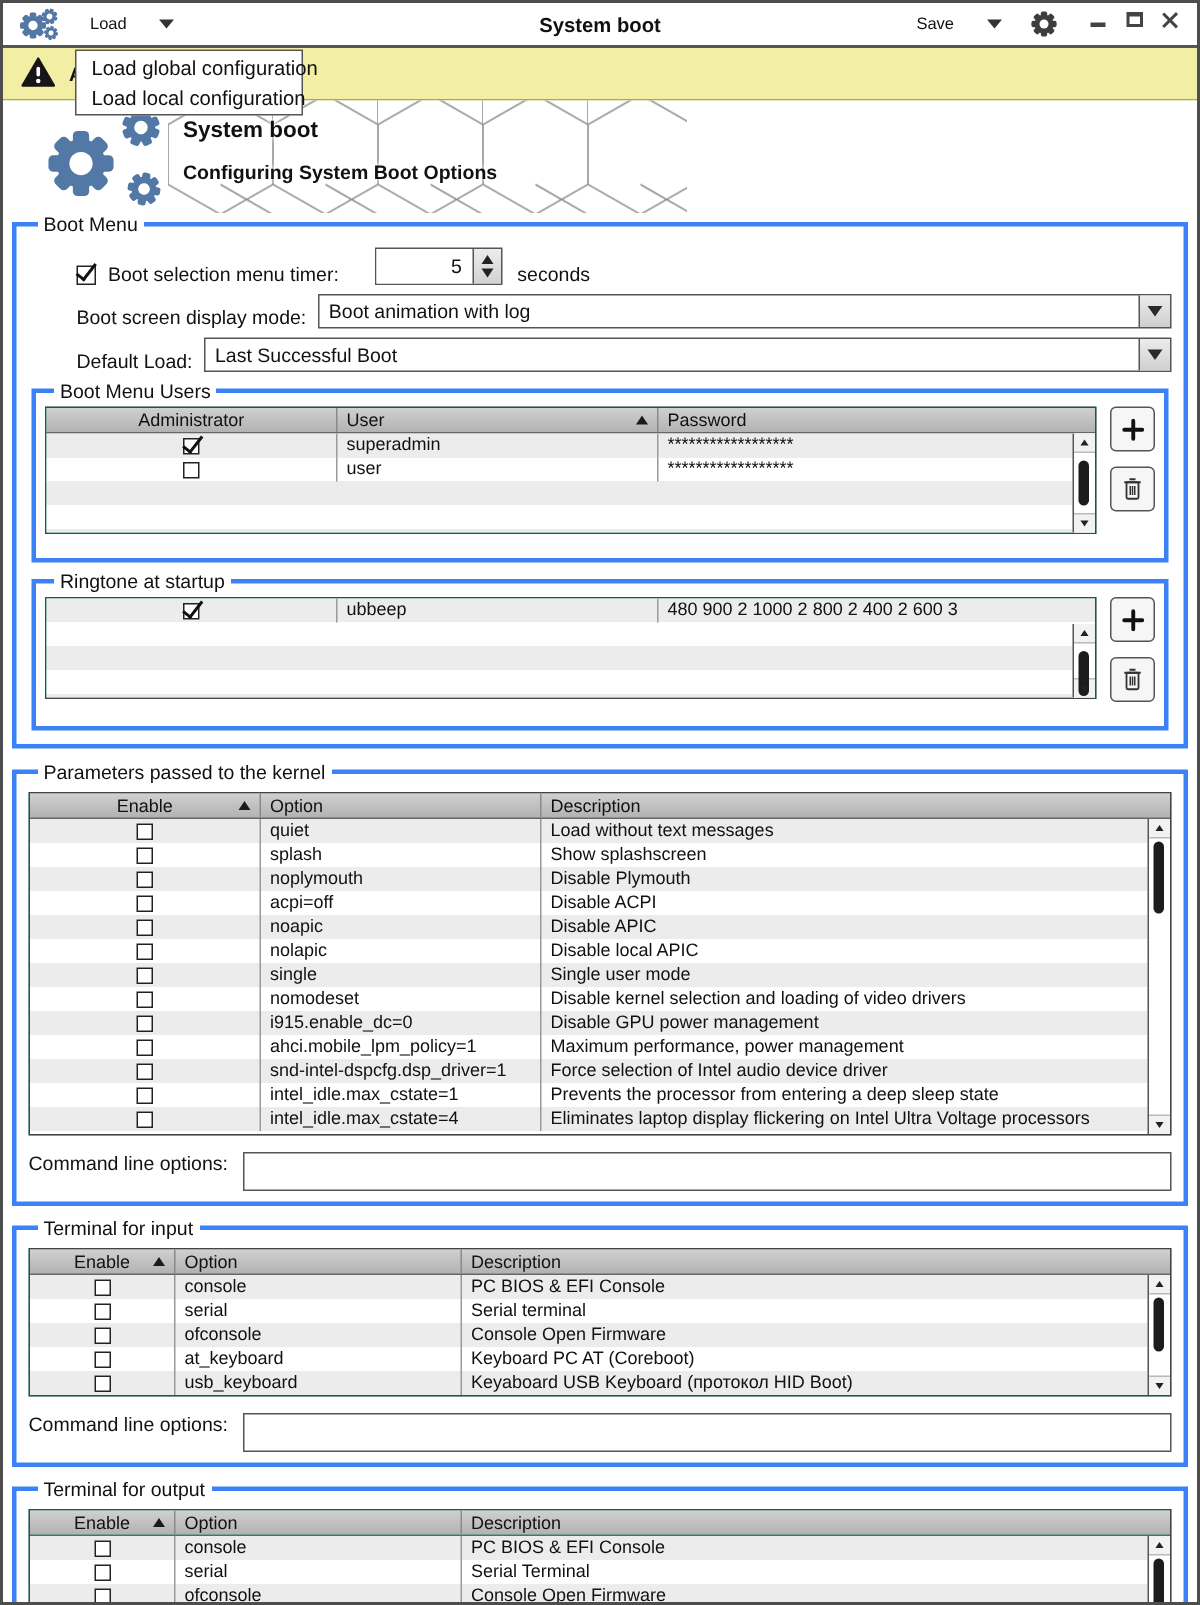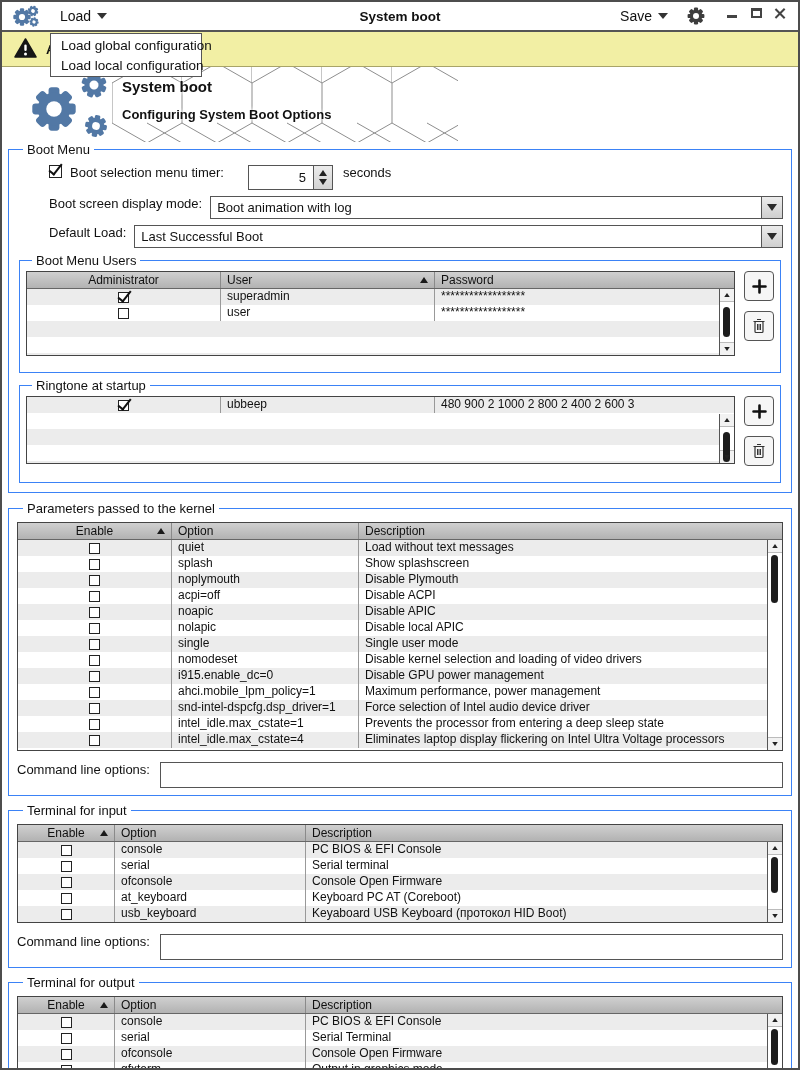--- a/index.html
+++ b/index.html
@@ -7,21 +7,21 @@
   body {
     font-family: "Liberation Sans", sans-serif;
     font-size: 13px; color:#111;
     background:#fff;
     border:2px solid #4d4d4d;
     position:relative; overflow:hidden;
   }
   
   .titlebar { height:30px; display:flex; align-items:center; border-bottom:2px solid #555; position:relative; background:#fff; }
   .app-icon { margin-left:10px; display:flex; }
-  .menubtn { display:flex; align-items:center; gap:6px; margin-left:20px; cursor:default; font-size:14px; }
+  .menubtn { display:flex; align-items:center; gap:22px; margin-left:20px; cursor:default; font-size:11px; }
   .tri-down { width:0; height:0; border-left:5px solid transparent; border-right:5px solid transparent; border-top:6px solid #333; }
   .tb-title { position:absolute; left:0; right:0; text-align:center; font-weight:bold; font-size:13.5px; pointer-events:none; }
   .tb-right { margin-left:auto; display:flex; align-items:center; gap:18px; margin-right:10px; }
   .gear-btn { display:flex; }
   .wc { width:16px; height:16px; display:inline-flex; align-items:center; justify-content:center; position:relative; }
   .wc-group { display:flex; gap:8px; align-items:flex-start; margin-top:-6px; }
   .minbar { width:10px; height:3px; background:#444; display:block; margin-top:6px;}
   .maxbox { width:11px; height:10px; border:2px solid #444; border-top-width:3px; display:block; }
   .closex { width:12px; height:12px; position:relative; display:block; }
   .closex::before,.closex::after { content:""; position:absolute; left:5px; top:0; width:2.4px; height:13px; background:#444; }
@@ -32,24 +32,24 @@
   .dropdown { position:absolute; left:48px; top:31px; width:152px; background:#fff; border:1px solid #555; z-index:50; padding:1px 0; }
   .dd-item { padding:2.5px 10px; font-size:13.5px; white-space:nowrap; }
   
   .hero { height:75px; position:relative; overflow:hidden; background:#fff; }
   .hexwrap { position:absolute; left:110px; top:-4px; }
   .logo { position:absolute; left:22px; top:3px; }
   .hero-text { position:absolute; left:120px; top:11px; }
   .hero-title { font-weight:bold; font-size:15px; text-shadow:0 0 4px #fff,0 0 4px #fff; }
   .hero-sub { font-weight:bold; font-size:13px; margin-top:12px; text-shadow:0 0 4px #fff,0 0 4px #fff; }
   
-  fieldset { border:1px solid #3b82f6; margin:0 6px 7px; padding:2px 8px 7px; background:#fff; }
+  fieldset { border:3px solid #3b82f6; margin:0 6px 7px; padding:2px 8px 7px; background:#fff; }
   legend { padding:0 4px; margin-left:6px; font-size:13px; }
   fieldset.inner { margin:5px 2px 2px; padding:3px 6px 16px; }
-  .frow { display:flex; align-items:flex-start; margin:6px 0 4px;padding-left:32px; }
+  .frow { display:flex; align-items:flex-end; margin:6px 0 4px;padding-left:32px; }
   .frow label { margin-right:8px; }
   
   .cb { width:13px; height:13px; border:1.5px solid #222; background:#fff; display:inline-block; position:relative; flex:none; }
   .cb.sm { width:11px; height:11px; border-width:1px; }
   .cb.checked::after { content:""; position:absolute; left:2px; top:-5px; width:5px; height:12px; border-right:2.2px solid #111; border-bottom:2.2px solid #111; transform:rotate(38deg); }
   .cb-label { margin-left:8px; }
   
   .spinner { display:flex; margin-left:16px; margin-right:10px; border:1px solid #555; height:25px; }
   .spin-val { width:64px; text-align:right; padding:4px 7px 0 0; background:#fff; }
   .spin-btns { width:19px; border-left:1px solid #555; background:linear-gradient(#ececec,#d2d2d2); display:flex; flex-direction:column; align-items:center; justify-content:center; gap:3px; }

